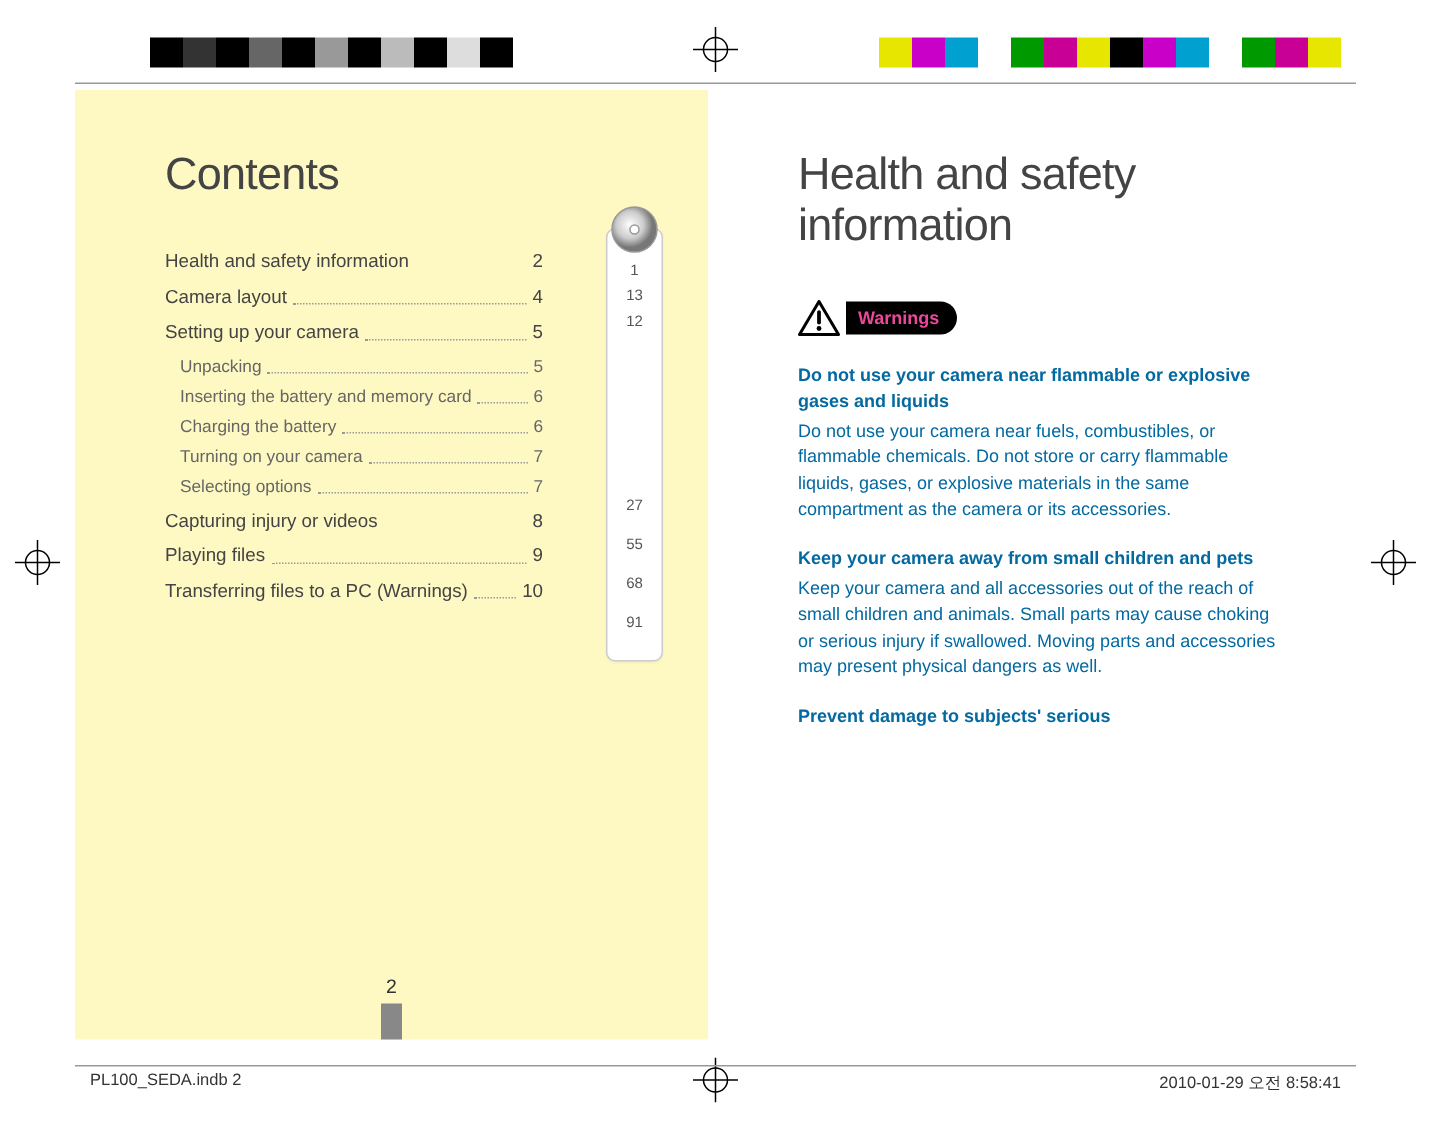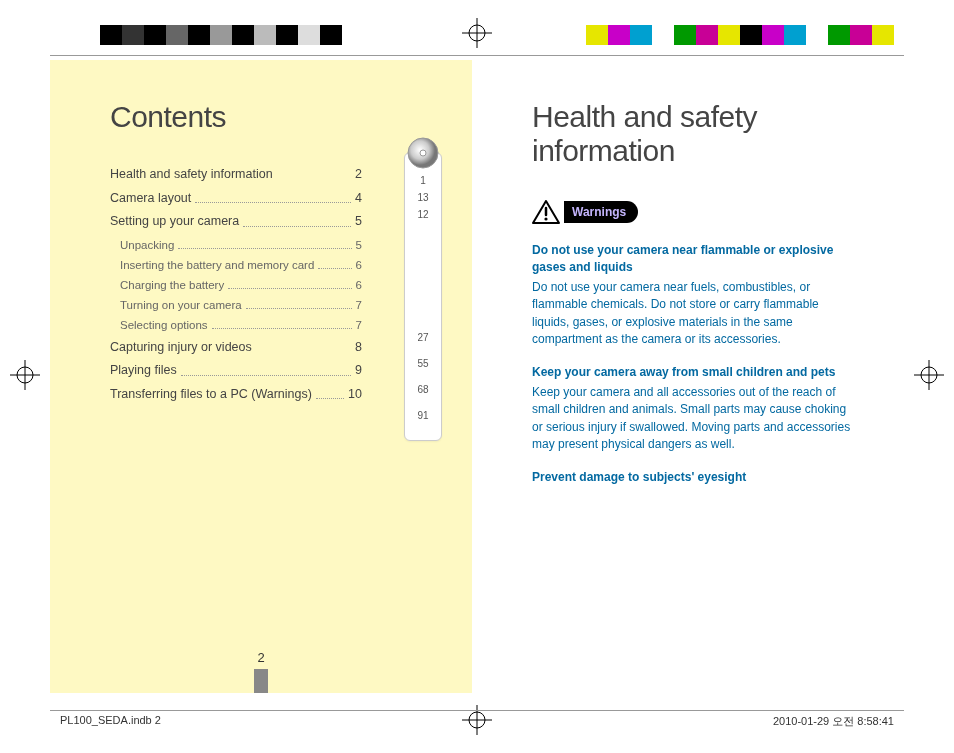--- a/index.html
+++ b/index.html
@@ -99,21 +99,21 @@
   .warn-label {
     display: inline-flex;
     align-items: center;
     margin-bottom: 18px;
   }
   .warn-label .tri {
     width: 28px; height: 24px; margin-right: 4px;
   }
   .warn-label .badge {
     background: #000;
-    color: #c4b5fd;
+    color: #ec4899;
     font-size: 12px;
     font-weight: bold;
     padding: 4px 12px 4px 8px;
     border-radius: 0 14px 14px 0;
   }
   .section { font-size: 12px; color: #0369a1; margin-bottom: 16px; line-height: 1.45; }
   .section .st { font-weight: bold; display:block; margin-bottom: 2px; }
 
   
   .pgnum-wrap {
@@ -322,21 +322,21 @@
             <line x1="14" y1="8" x2="14" y2="15" stroke="#000" stroke-width="2.5" stroke-linecap="round"></line>
             <circle cx="14" cy="19" r="1.6" fill="#000"></circle>
           </svg>
       </span>
       <span class="badge">Warnings</span>
     </div>
 
     <div id="warn-sections">
         <div class="section"><span class="st">Do not use your camera near flammable or explosive gases and liquids</span><span>Do not use your camera near fuels, combustibles, or flammable chemicals. Do not store or carry flammable liquids, gases, or explosive materials in the same compartment as the camera or its accessories.</span></div>
         <div class="section"><span class="st">Keep your camera away from small children and pets</span><span>Keep your camera and all accessories out of the reach of small children and animals. Small parts may cause choking or serious injury if swallowed. Moving parts and accessories may present physical dangers as well.</span></div>
-        <div class="section"><span class="st">Prevent damage to subjects' eyesight</span></div>
+        <div class="section"><span class="st">Prevent damage to subjects' serious</span></div>
       </div>
   </div>
 </div>
 
 <div class="footer">
   <span>PL100_SEDA.indb   2</span>
   <span>2010-01-29   오전 8:58:41</span>
 </div>
 
 </body></html>

